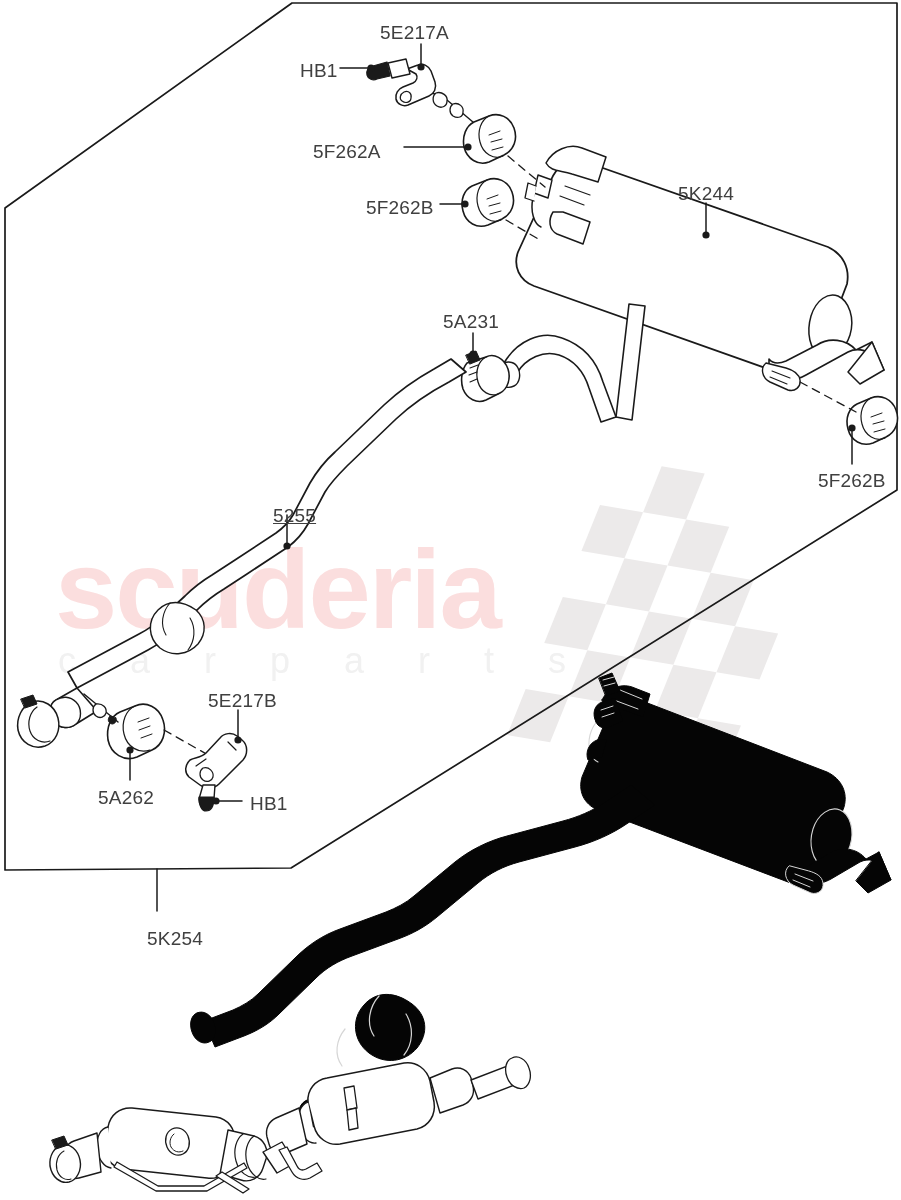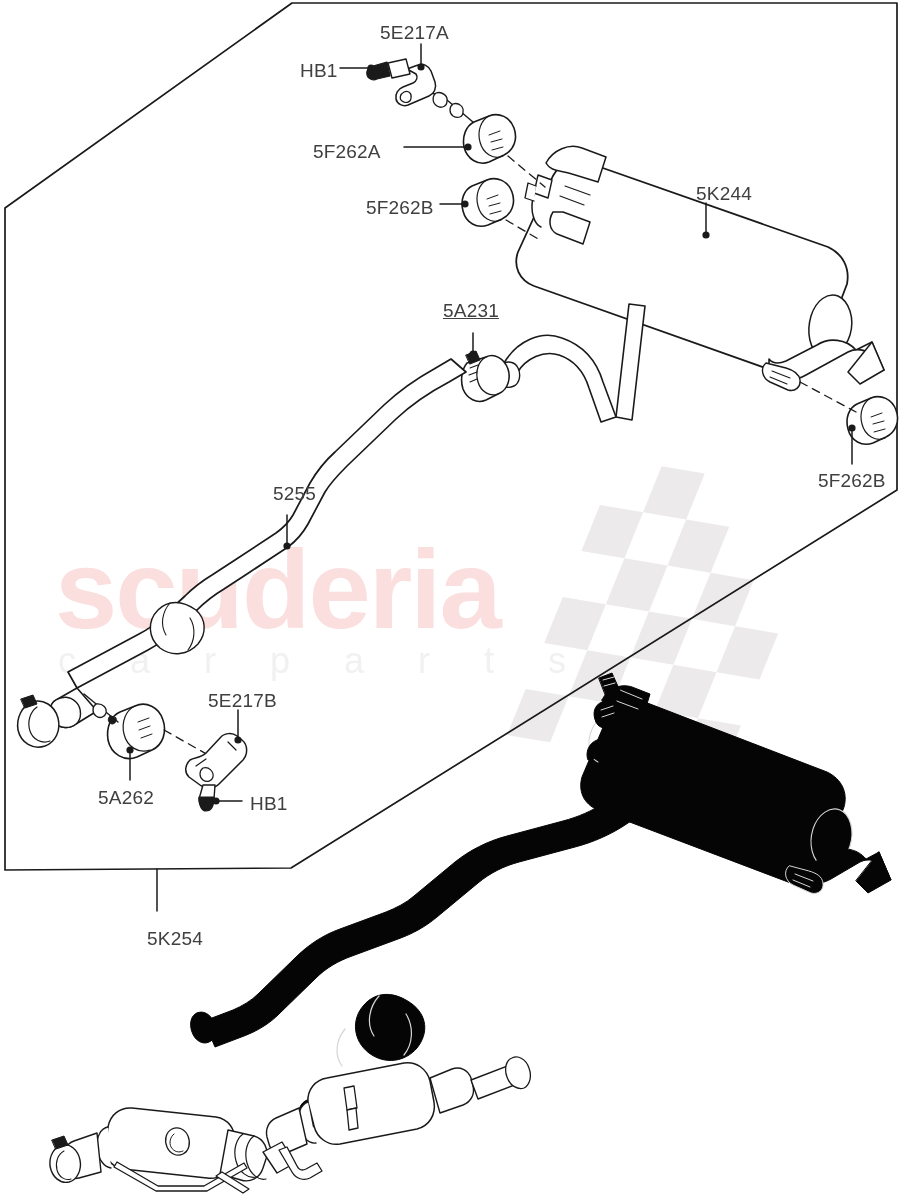--- a/index.html
+++ b/index.html
@@ -423,22 +423,22 @@
       <path fill="#050505" stroke="#050505" stroke-width="1" d="M 197,1013 C 191,1015 189,1024 192,1032 C 195,1041 203,1045 209,1042
                C 215,1040 217,1031 214,1023 C 211,1014 203,1010 197,1013 Z"></path>
 
     </g>
   </svg>
 
   <div class="lbl" style="left:300px;top:60px;">HB1</div>
   <div class="lbl" style="left:380px;top:22px;">5E217A</div>
   <div class="lbl" style="left:313px;top:141px;">5F262A</div>
   <div class="lbl" style="left:366px;top:197px;">5F262B</div>
-  <div class="lbl" style="left:696px;top:183px;">5K244</div>
-  <div class="lbl" style="left:443px;top:300px;text-decoration:underline;">5A231</div>
+  <div class="lbl" style="left:678px;top:183px;">5K244</div>
+  <div class="lbl" style="left:443px;top:311px;">5A231</div>
   <div class="lbl" style="left:818px;top:470px;">5F262B</div>
-  <div class="lbl" style="left:273px;top:483px;">5255</div>
+  <div class="lbl" style="left:273px;top:505px;text-decoration:underline;">5255</div>
   <div class="lbl" style="left:208px;top:690px;">5E217B</div>
   <div class="lbl" style="left:98px;top:787px;">5A262</div>
   <div class="lbl" style="left:250px;top:793px;">HB1</div>
   <div class="lbl" style="left:119px;top:928px;margin-left:28px;">5K254</div>
 
 </div>
 
 </body></html>

